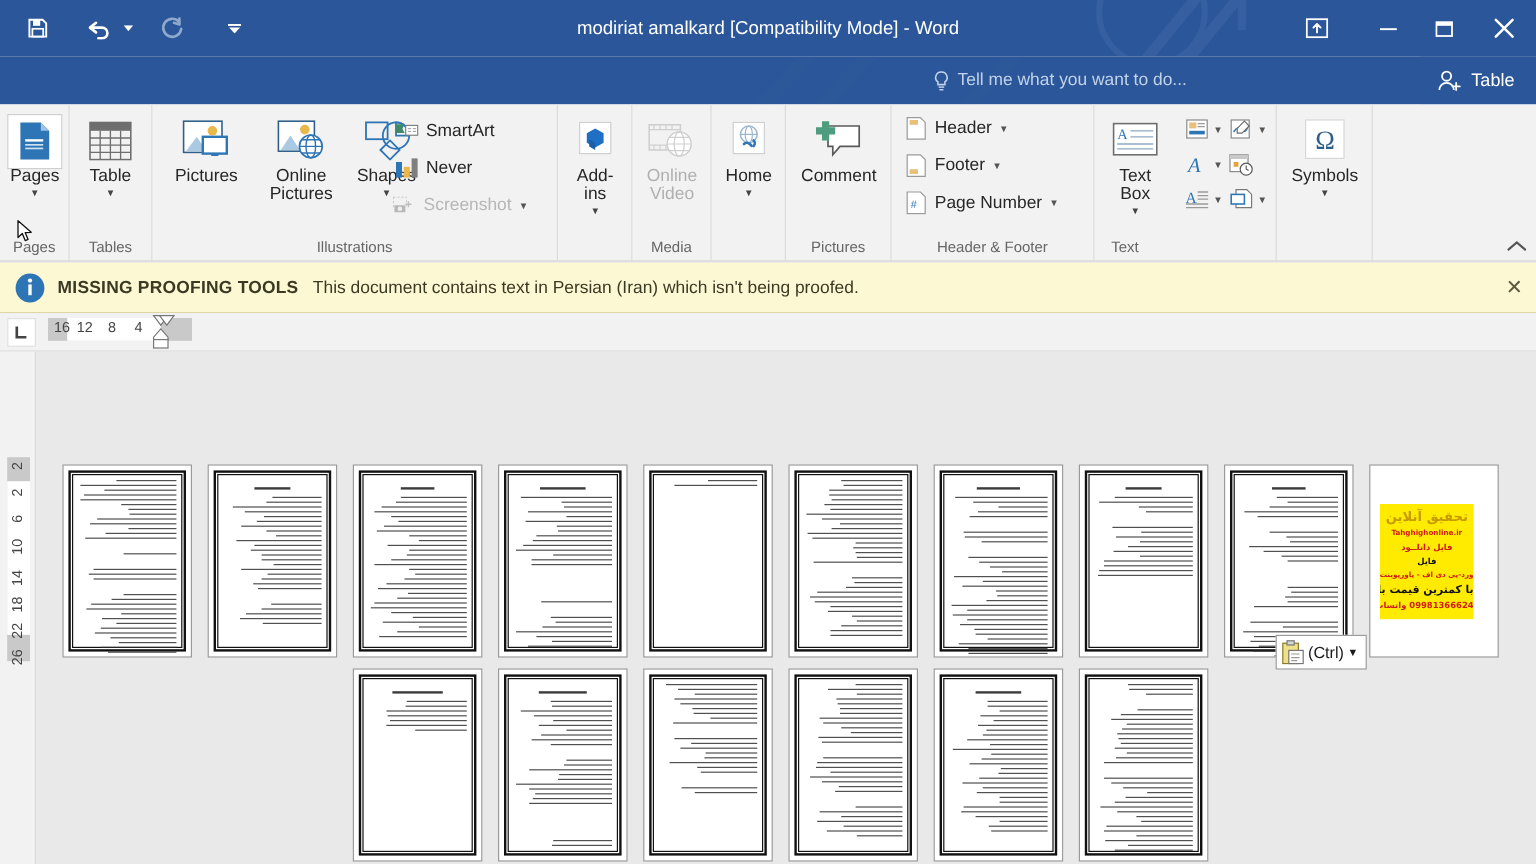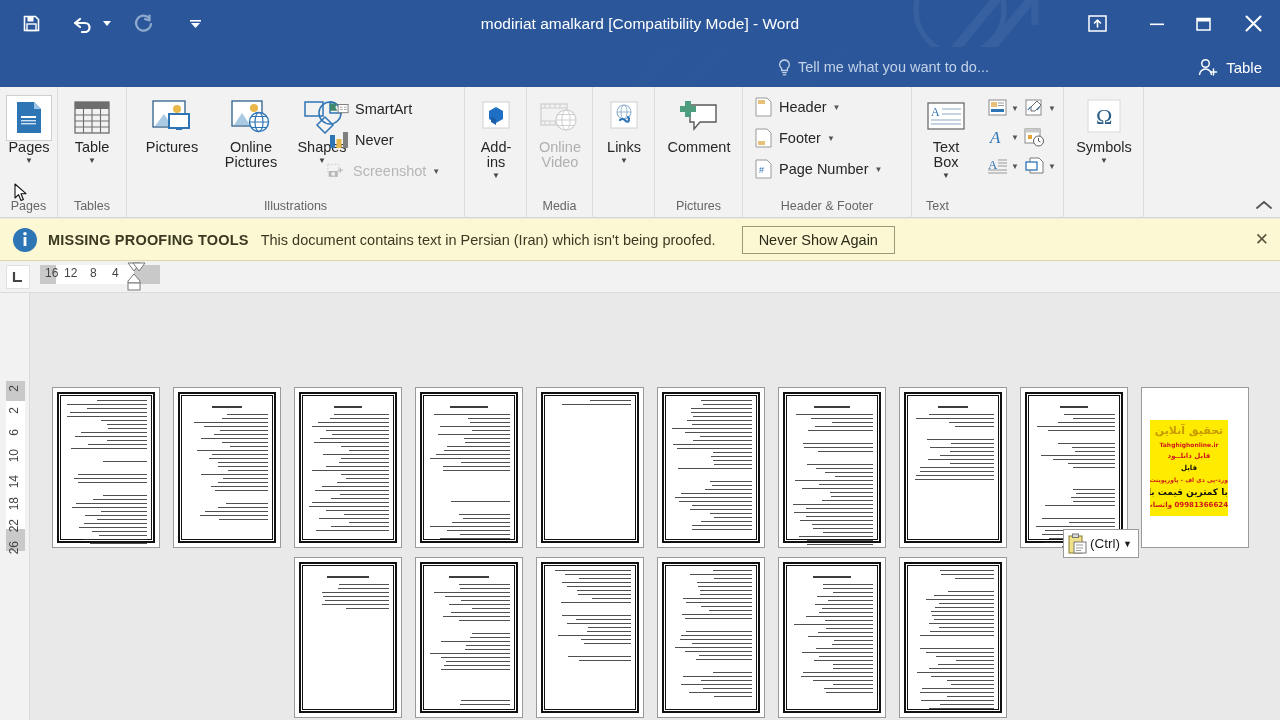--- a/index.html
+++ b/index.html
@@ -464,21 +464,21 @@
       <div class="ic">
         <svg width="34" height="33" viewBox="0 0 34 33">
           <rect x="4" y="1" width="26" height="26" fill="#fff" stroke="#d0d0d0" stroke-width="1"></rect>
           <circle cx="17" cy="11" r="7" fill="none" stroke="#9ab6cf" stroke-width="1.2"></circle>
           <ellipse cx="17" cy="11" rx="3" ry="7" fill="none" stroke="#9ab6cf" stroke-width="1"></ellipse>
           <path d="M10 11 h14" stroke="#9ab6cf" stroke-width="1"></path>
           <path d="M13 19 a3.4 3.4 0 0 1 4.8 0 l1.5 1.5" fill="none" stroke="#2e75b6" stroke-width="2.2" stroke-linecap="round"></path>
           <path d="M21 16 a3.4 3.4 0 0 1 0 4.8" fill="none" stroke="#2e75b6" stroke-width="2.2" stroke-linecap="round"></path>
         </svg>
       </div>
-      <div class="lbl">Links</div>
+      <div class="lbl">Home</div>
       <div class="dd">▼</div>
     </div>
   </div>
 
   <div class="rgroup" style="left:655px; width:88px;">
     <div class="bigbtn" style="left:4px; top:10px; width:80px;">
       <div class="ic">
         <svg width="44" height="34" viewBox="0 0 44 34">
           <path d="M13 5 h26 v17 h-16 l-6 7 v-7 h-4 z" fill="#fff" stroke="#5a5a5a" stroke-width="1.4"></path>
           <path d="M8 1 h6 v5 h5 v6 h-5 v5 h-6 v-5 h-5 v-6 h5 z" fill="#4e9d7e"></path>
@@ -620,21 +620,20 @@
 </div>
 
 <div class="infobar">
   <svg class="iicon" viewBox="0 0 26 26">
     <circle cx="13" cy="13" r="12" fill="#2e75b6"></circle>
     <rect x="11.6" y="10" width="2.8" height="9" fill="#fff"></rect>
     <circle cx="13" cy="6.8" r="1.8" fill="#fff"></circle>
   </svg>
   <span class="ititle">MISSING PROOFING TOOLS</span>
   <span class="itext">This document contains text in Persian (Iran) which isn't being proofed.</span>
-  <button class="nevershow">Never Show Again</button>
   <span class="iclose">✕</span>
 </div>
 
 <div class="hruler">
   <div class="tabstop">
     <svg width="12" height="12" viewBox="0 0 12 12">
       <path d="M2 1 v9 h8" fill="none" stroke="#444" stroke-width="2.2"></path>
     </svg>
   </div>
   <div class="ruler-track"></div>

